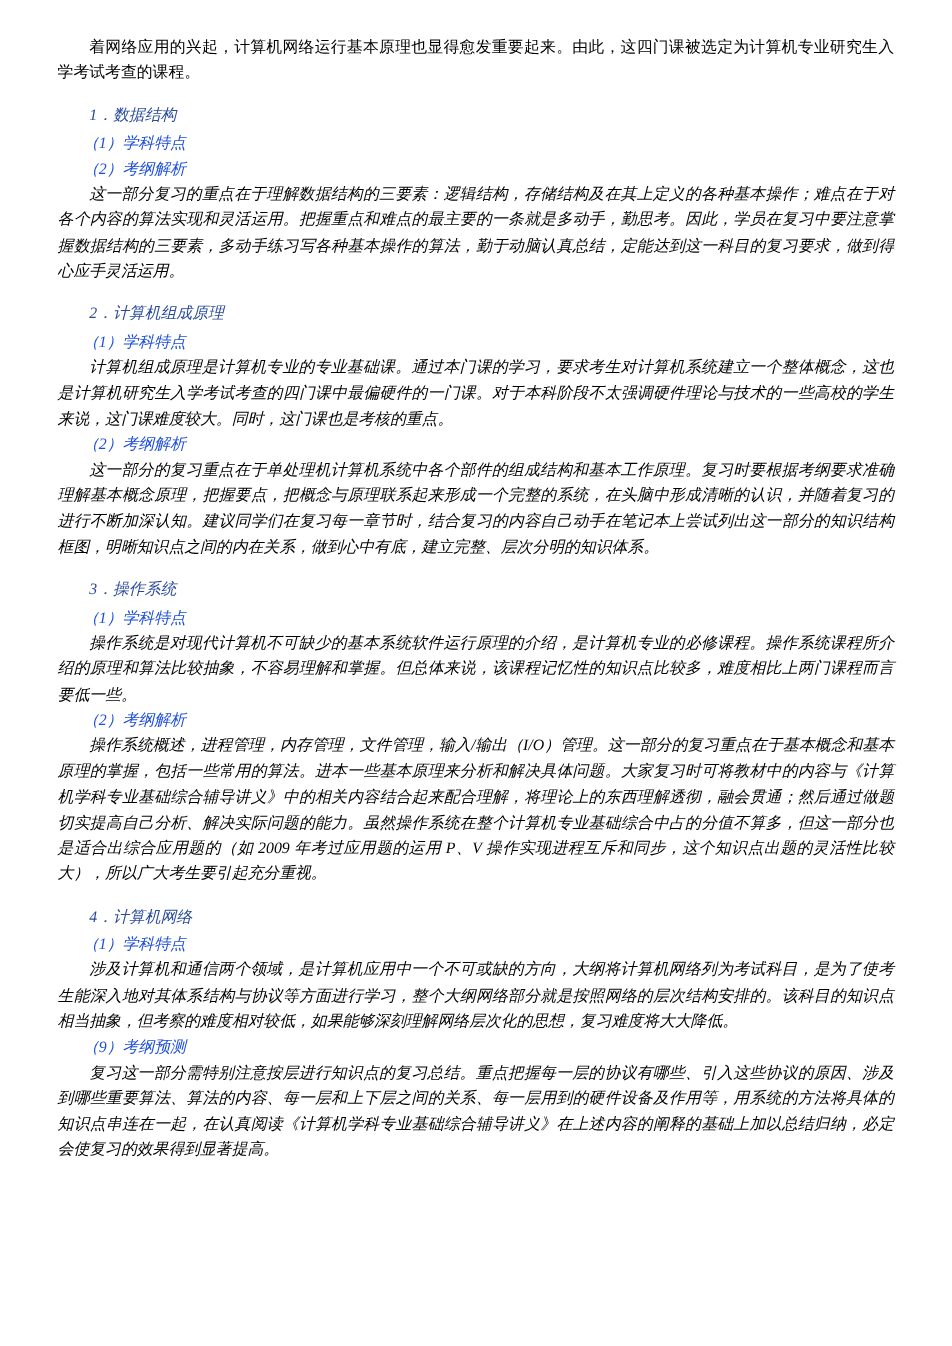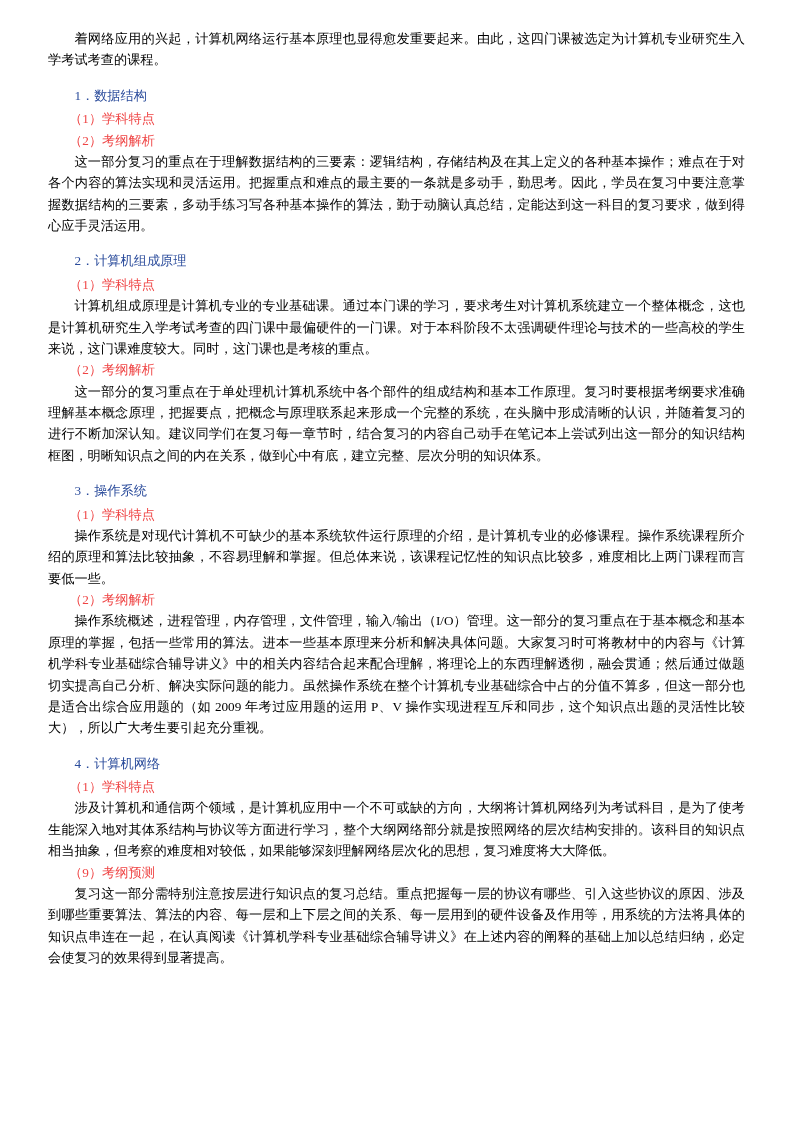--- a/index.html
+++ b/index.html
@@ -34,29 +34,30 @@
     margin: 14px 0 0 0;
     text-indent: 2em;
     font-weight: normal;
     font-size: 13.2px;
     line-height: 1.62;
   }
   .heading .num {
     letter-spacing: 0;
   }
   .subheading {
-    color: #ef4444;
+    color: #1d4ed8;
     text-indent: 1.6em;
     margin: 0;
   }
   .block {
     margin: 0;
   }
   .gap-top {
     margin-top: 13px;
+    font-style: italic;
   }
   .gap-small {
     margin-top: 2px;
   }
   .body-text {
     text-indent: 2em;
     text-align: justify;
     text-justify: inter-ideograph;
   }
 </style>

